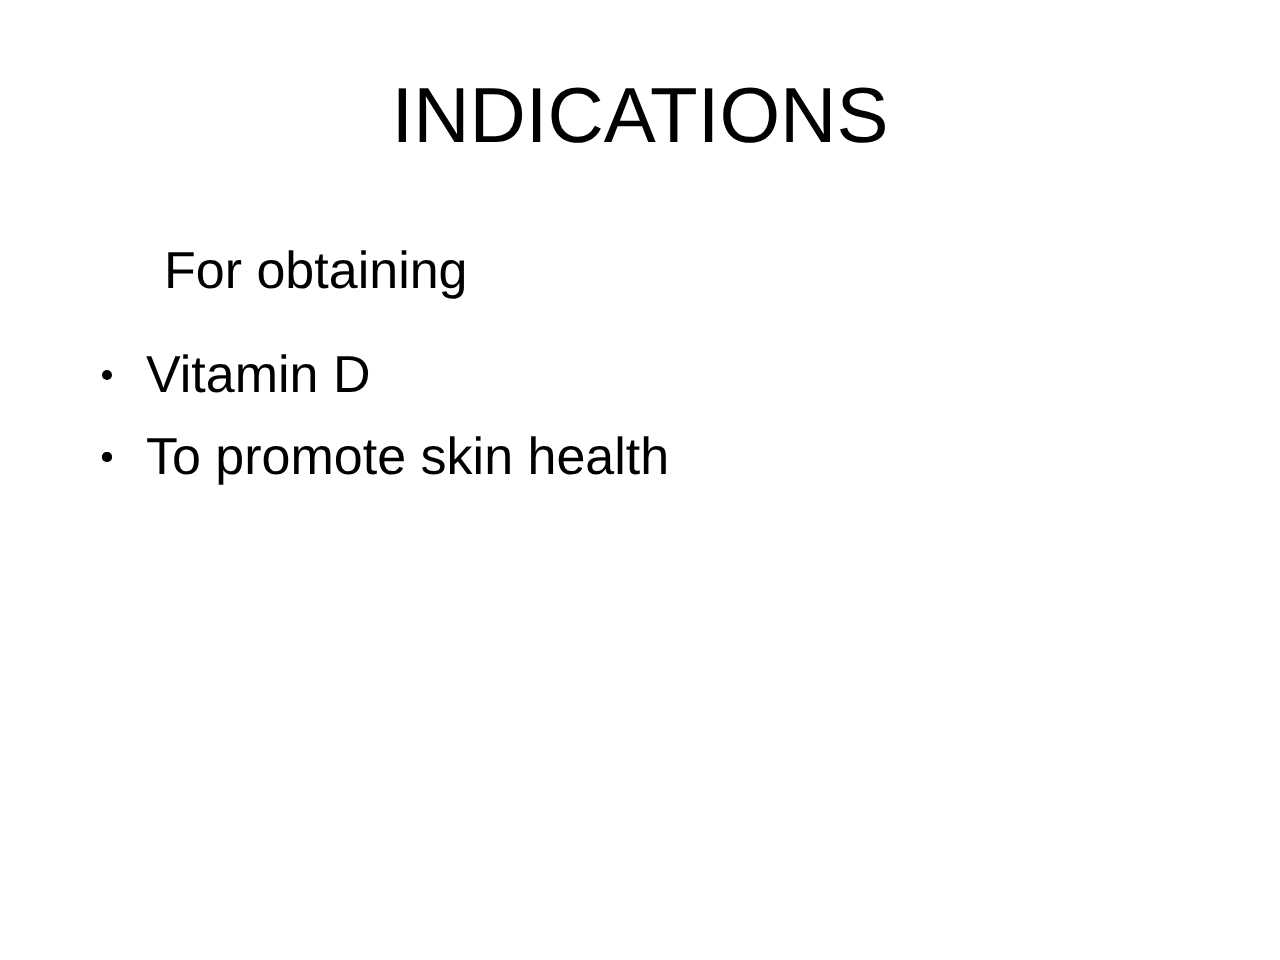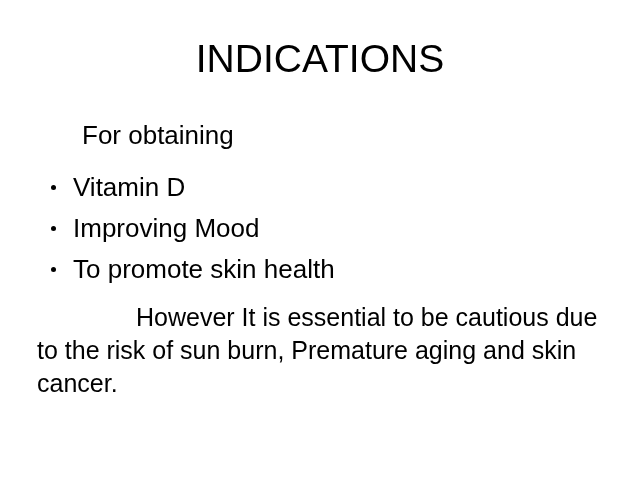--- a/index.html
+++ b/index.html
@@ -89,24 +89,22 @@
 
     <div class="lead-line">For obtaining</div>
 
     <ul class="bullet-list">
       <li class="bullet-item">
         <span class="bullet-dot"></span>
         <span>Vitamin D</span>
       </li>
       <li class="bullet-item">
         <span class="bullet-dot"></span>
-        <span>Improving Mood</span>
       </li>
       <li class="bullet-item">
         <span class="bullet-dot"></span>
         <span>To promote skin health</span>
       </li>
     </ul>
 
-    <div class="note-paragraph">However It is essential to be cautious due to the risk of sun burn, Premature aging and skin cancer.</div>
 
   </div>
 </div>
 
 </body></html>

